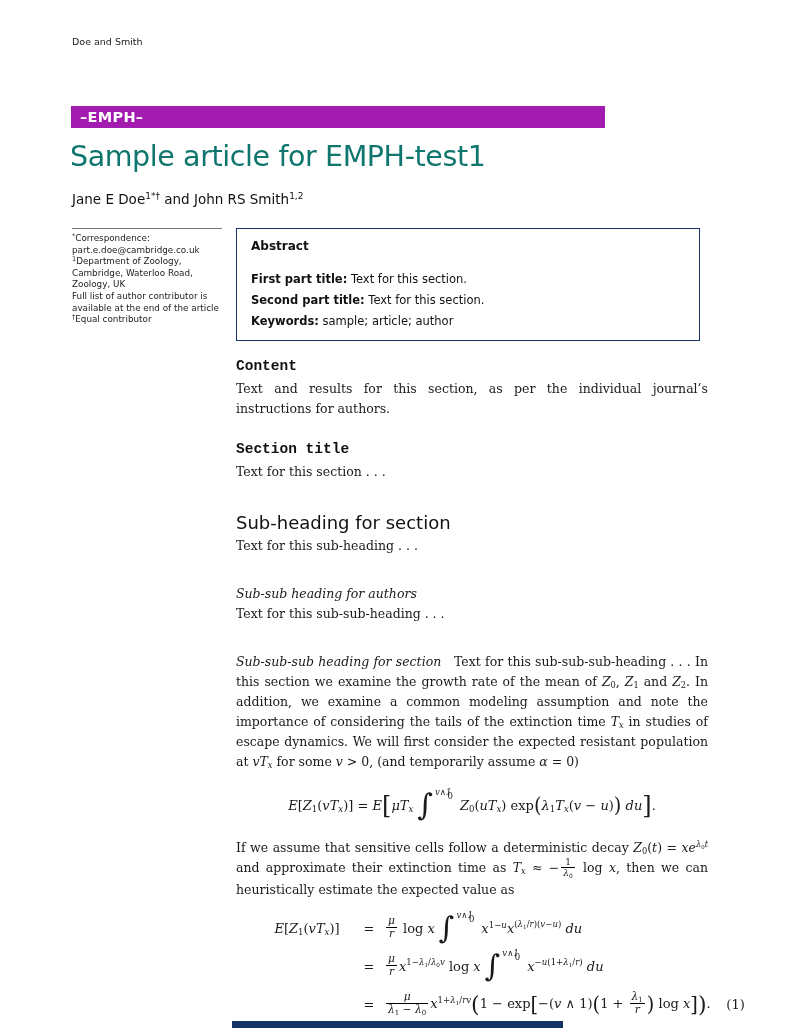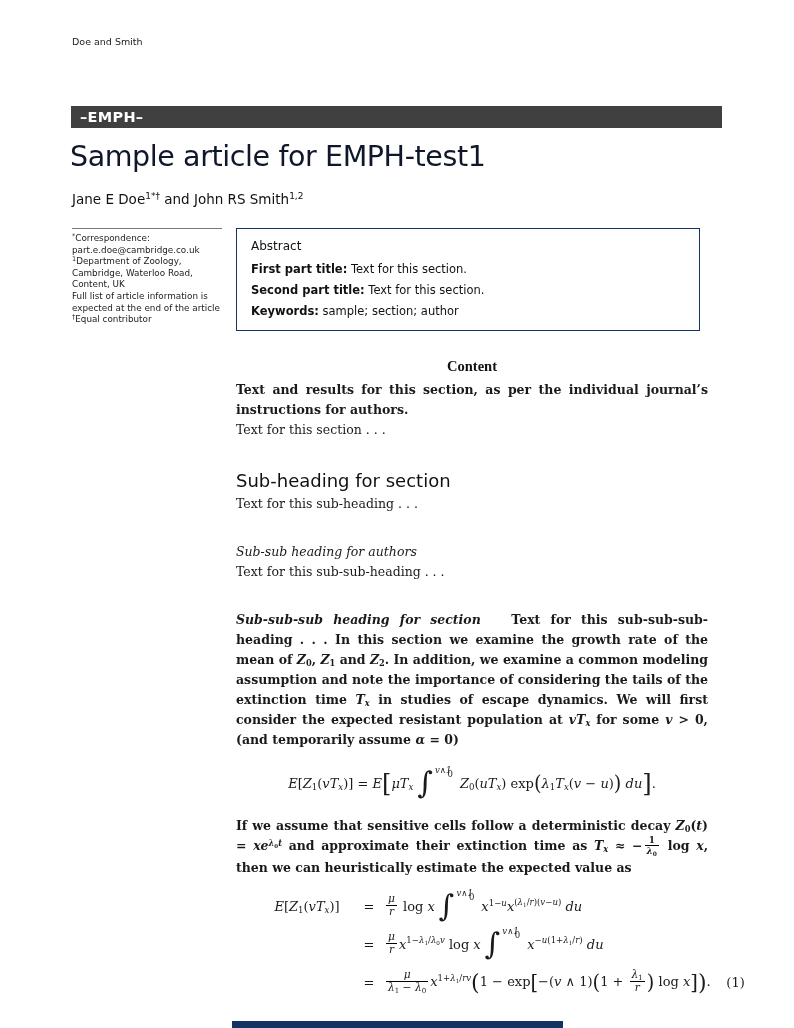--- a/index.html
+++ b/index.html
@@ -2,53 +2,53 @@
 <html><head>
 <meta charset="utf-8">
 <style>
   html,body{margin:0;padding:0;background:#e8e8e8;}
   .page{position:relative;width:794px;height:1028px;margin:0 auto;background:#ffffff;
         font-family:"DejaVu Serif", serif;color:#1a1a1a;overflow:hidden;}
 
   .running-head{position:absolute;left:72px;top:36px;font-family:"DejaVu Sans",sans-serif;
                 font-size:9.5px;color:#222;}
 
-  .banner{position:absolute;left:71px;top:106px;width:651px;height:22px;background:#404040;
+  .banner{position:absolute;left:71px;top:106px;width:534px;height:22px;background:#a21caf;
           display:flex;align-items:center;}
   .banner span{font-family:"DejaVu Sans",sans-serif;font-weight:bold;font-size:14.5px;
                color:#ffffff;margin-left:9px;letter-spacing:0.3px;}
 
   .title{position:absolute;left:70px;top:140px;margin:0;font-family:"DejaVu Sans",sans-serif;
-         font-weight:400;font-size:28.5px;letter-spacing:-0.4px;color:#0f172a;}
+         font-weight:400;font-size:28.5px;letter-spacing:-0.4px;color:#0f766e;}
 
   .authors{position:absolute;left:72px;top:191px;font-family:"DejaVu Sans",sans-serif;
            font-size:13.5px;color:#111;}
   .authors sup{font-size:9px;vertical-align:5px;}
 
   .sidebar{position:absolute;left:72px;top:228px;width:162px;
            font-family:"DejaVu Sans",sans-serif;font-size:8.8px;line-height:11.6px;color:#222;}
   .sidebar .rule{width:150px;height:1px;background:#777;margin-bottom:4px;}
   .sidebar sup{font-size:6.5px;vertical-align:3px;}
 
   .abstract{position:absolute;left:236px;top:228px;width:464px;box-sizing:border-box;
             border:1.5px solid #133364;background:#fff;padding:10px 14px 12px 14px;
             font-family:"DejaVu Sans",sans-serif;font-size:11.5px;color:#111;}
-  .abstract .ah{font-weight:normal;font-size:12px;margin-bottom:9px;}
+  .abstract .ah{font-weight:bold;font-size:12px;margin-bottom:19px;}
   .abstract p{margin:0 0 7px 0;}
   .abstract p:last-child{margin-bottom:0;}
   .abstract b{font-weight:bold;}
 
   .main{position:absolute;left:236px;top:358px;width:472px;}
-  .main h2{font-family:Liberation Serif, serif;font-size:14.5px;font-weight:bold;
-           color:#111;margin:0 0 5px 0;text-align:center;}
+  .main h2{font-family:Liberation Mono, monospace;font-size:14.5px;font-weight:bold;
+           color:#111;margin:0 0 5px 0;}
   .main h3{font-family:"DejaVu Sans",sans-serif;font-size:18px;font-weight:normal;
            color:#111;margin:12px 0 3px 0;}
   .main h4{font-size:12.5px;font-weight:normal;font-style:italic;margin:0 0 3px 0;}
   .main p{font-size:12.5px;line-height:20px;margin:0;}
-  .just{text-align:justify;font-weight:bold;}
+  .just{text-align:justify;}
   .sp-sec{margin-top:22px !important;}
   .sp-sub{margin-top:30px !important;}
   .sp-par{margin-top:28px !important;}
 
   sup{font-size:0.66em;line-height:0;vertical-align:0.55em;}
   sub{font-size:0.66em;line-height:0;vertical-align:-0.28em;}
 
   .math{font-family:"DejaVu Serif",serif;font-size:13px;}
   .eq{margin:18px 0 16px 0;text-align:center;white-space:nowrap;}
   .frac{display:inline-block;vertical-align:middle;text-align:center;
@@ -89,38 +89,39 @@
   <h1 class="title">Sample article for EMPH-test1</h1>
 
   <div class="authors">Jane E Doe<sup>1*†</sup> and John RS Smith<sup>1,2</sup></div>
 
   <div class="sidebar">
     <div class="rule"></div>
     <div><sup>*</sup>Correspondence:</div>
     <div>part.e.doe@cambridge.co.uk</div>
     <div><sup>1</sup>Department of Zoology,</div>
     <div>Cambridge, Waterloo Road,</div>
-    <div>Content, UK</div>
-    <div>Full list of article information is</div>
-    <div>expected at the end of the article</div>
+    <div>Zoology, UK</div>
+    <div>Full list of author contributor is</div>
+    <div>available at the end of the article</div>
     <div><sup>†</sup>Equal contributor</div>
   </div>
 
   <div class="abstract">
     <div class="ah">Abstract</div>
     <p><b>First part title:</b> <span>Text for this section.</span></p>
     <p><b>Second part title:</b> <span>Text for this section.</span></p>
-    <p><b>Keywords:</b> <span>sample; section; author</span></p>
+    <p><b>Keywords:</b> <span>sample; article; author</span></p>
   </div>
 
   <div class="main">
 
     <h2>Content</h2>
     <p class="just">Text and results for this section, as per the individual journal’s instructions for authors.</p>
 
+    <h2 class="sp-sec">Section title</h2>
     <p>Text for this section . . .</p>
 
     <h3 class="sp-sub">Sub-heading for section</h3>
     <p>Text for this sub-heading . . .</p>
 
     <h4 class="sp-sub">Sub-sub heading for authors</h4>
     <p>Text for this sub-sub-heading . . .</p>
 
     <p class="just sp-par"><i>Sub-sub-sub heading for section</i>&nbsp;&nbsp;&nbsp;Text for this sub-sub-sub-heading . . . In this section we examine the growth rate of the mean of <i>Z</i><sub>0</sub>, <i>Z</i><sub>1</sub> and <i>Z</i><sub>2</sub>. In addition, we examine a common modeling assumption and note the importance of considering the tails of the extinction time <i>T<sub>x</sub></i> in studies of escape dynamics. We will first consider the expected resistant population at <i>vT<sub>x</sub></i> for some <i>v</i> &gt; 0, (and temporarily assume <i>α</i> = 0)</p>
 

